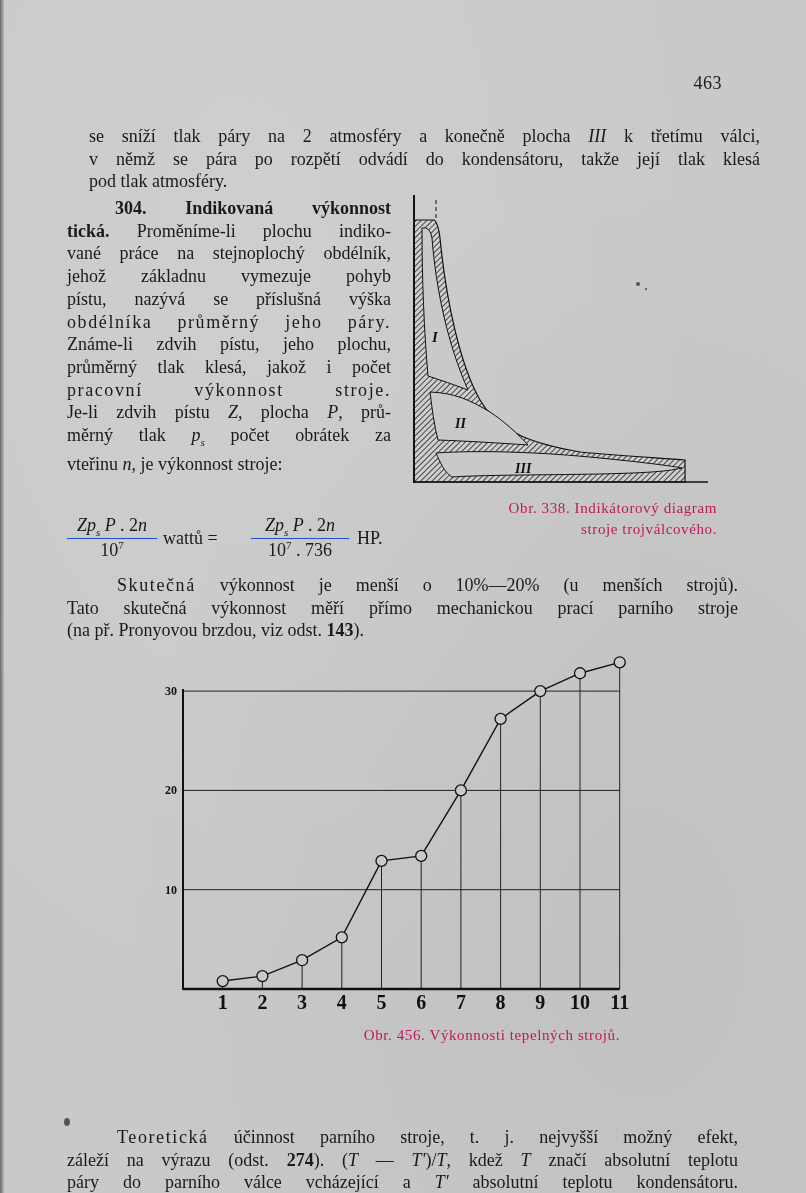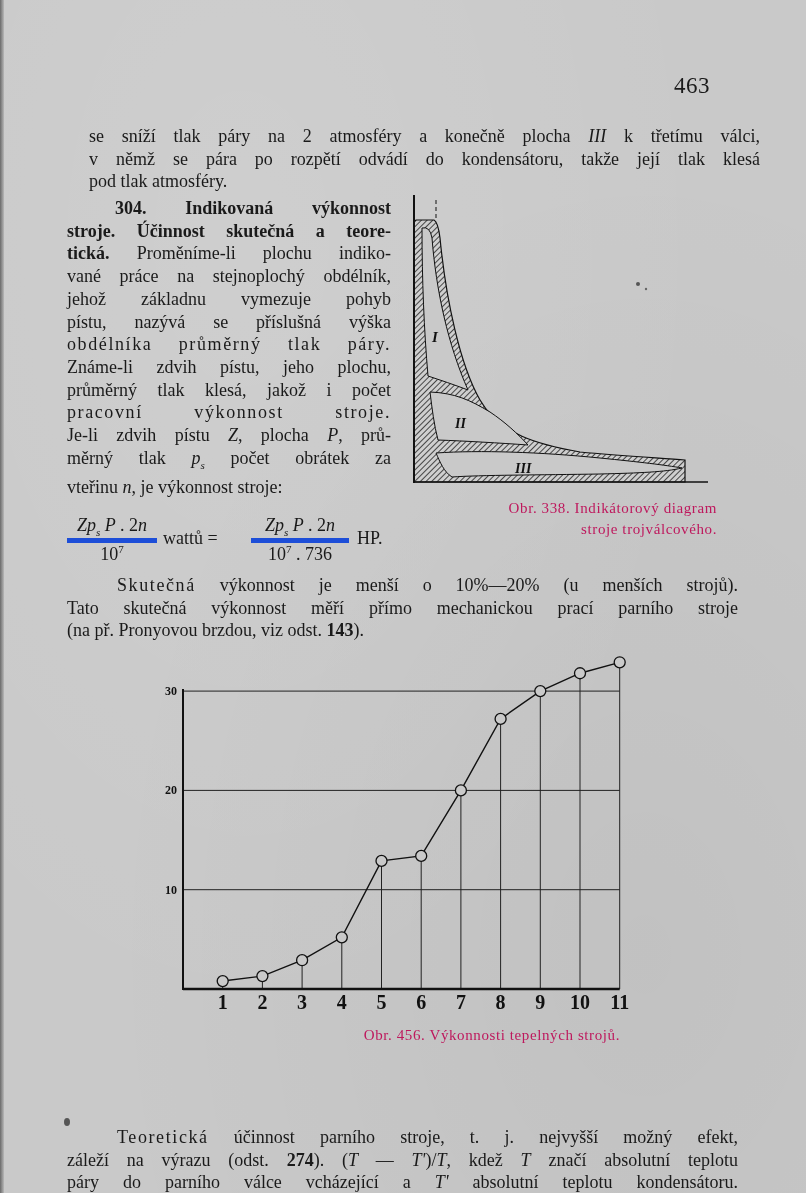--- a/index.html
+++ b/index.html
@@ -11,39 +11,39 @@
       radial-gradient(ellipse at 80% 80%, rgba(0,0,0,0.04), transparent 60%);
     position: relative;
     font-family: "Liberation Serif", "DejaVu Serif", serif;
     color: #1a1a1a;
   }
   .left-edge {
     position: absolute; left: 0; top: 0; width: 4px; height: 1193px;
     background: linear-gradient(to right, #6a6a6a, #b8b8b8);
   }
   .page-number {
-    position: absolute; right: 96px; top: 73px;
-    font-size: 23px; letter-spacing: 0.5px;
+    position: absolute; right: 84px; top: 73px;
+    font-size: 18px; letter-spacing: 0.5px;
   }
   .para {
     position: absolute; font-size: 18px; line-height: 22.7px;
     text-align: justify; text-align-last: justify;
   }
   .line { display: block; white-space: nowrap; text-align: justify; text-align-last: justify; }
   .line.left { text-align-last: left; }
   .p1 { left: 67px; top: 125px; width: 671px; margin-left: 22px; }
   .p2 { left: 67px; top: 197px; width: 324px; }
   .p2 b { font-weight: bold; }
   .sec-num { padding-left: 48px; }
   .formula {
     position: absolute; left: 67px; top: 515px; width: 340px; height: 50px;
     font-size: 18px;
   }
   .frac { position: absolute; text-align: center; }
-  .frac .num { display: block; border-bottom: 5px solid #1d4ed8; padding: 0 2px; font-style: italic; }
+  .frac .num { display: block; border-bottom: 1px solid #1d4ed8; padding: 0 2px; font-style: italic; }
   .frac .den { display: block; }
   .frac .num .up, .frac .den .up { font-style: normal; }
   .formula .word { position: absolute; top: 13px; }
   .i { font-style: italic; }
   sub { font-size: 11px; }
   sup { font-size: 11px; }
   .caption {
     position: absolute; font-size: 15px; letter-spacing: 0.6px; text-align: right;
     line-height: 21px; color: #be185d;
   }
@@ -65,26 +65,25 @@
 <div class="page-number">463</div>
 
 <div class="para p1">
   <span class="line">se sníží tlak páry na 2 atmosféry a konečně plocha <span class="i">III</span> k třetímu válci,</span>
   <span class="line">v němž se pára po rozpětí odvádí do kondensátoru, takže její tlak klesá</span>
   <span class="line left">pod tlak atmosféry.</span>
 </div>
 
 <div class="para p2">
   <span class="line"><b class="sec-num">304.</b> <b>Indikovaná výkonnost</b></span>
-  <span class="line"><b>stroje. Účinnost skutečná a teore-</b></span>
   <span class="line"><b>tická.</b> <span>Proměníme-li plochu indiko-</span></span>
   <span class="line">vané práce na stejnoplochý obdélník,</span>
   <span class="line">jehož základnu vymezuje pohyb</span>
   <span class="line">pístu, nazývá se příslušná výška</span>
-  <span class="line spaced">obdélníka průměrný tlak páry.</span>
+  <span class="line spaced">obdélníka průměrný jeho páry.</span>
   <span class="line">Známe-li zdvih pístu, jeho plochu,</span>
   <span class="line">průměrný tlak klesá, jakož i počet</span>
   <span class="line spaced">pracovní výkonnost stroje.</span>
   <span class="line">Je-li zdvih pístu <span class="i">Z</span>, plocha <span class="i">P</span>, prů-</span>
   <span class="line">měrný tlak <span class="i">p<sub>s</sub></span> počet obrátek za</span>
   <span class="line left">vteřinu <span class="i">n</span>, je výkonnost stroje:</span>
 </div>
 
 <div class="formula">
   <div class="frac" style="left:0; top:0; width:90px;">

